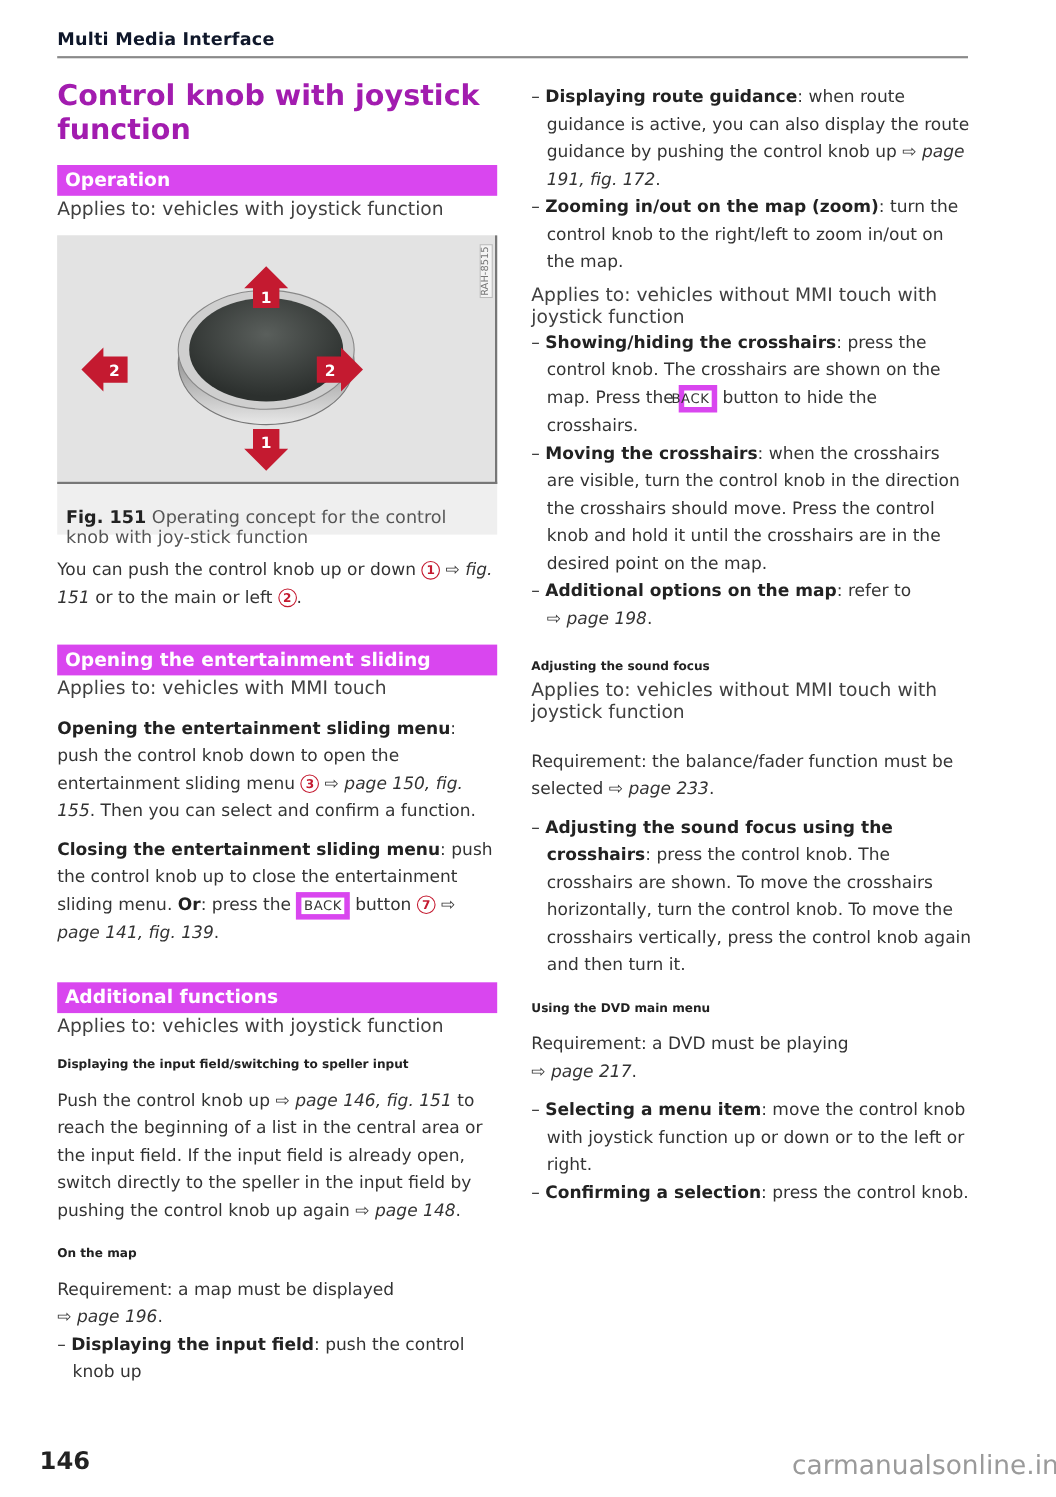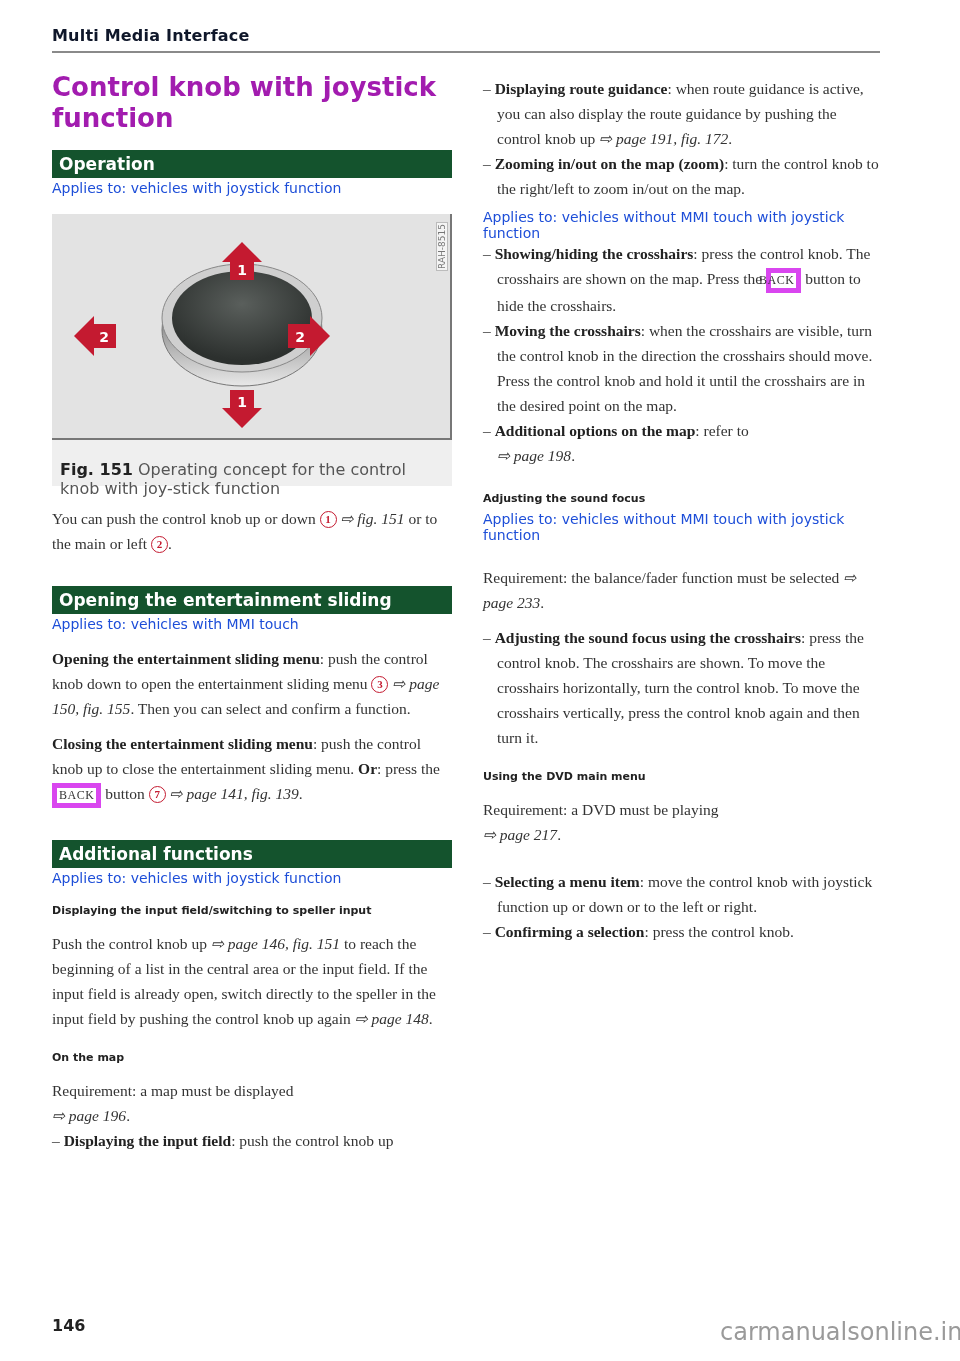--- a/index.html
+++ b/index.html
@@ -8,35 +8,35 @@
   .header { position: absolute; left: 52px; top: 26px; width: 828px; }
   .header-title { font-weight: bold; font-size: 16px; color: #0f172a; letter-spacing: 0.2px; }
   .header-rule { position: absolute; left: 0; top: 25px; width: 828px; height: 2px; background: #8a8a8a; }
 
   .col { position: absolute; top: 0; }
   .col-left { left: 52px; width: 400px; }
   .col-right { left: 483px; width: 400px; }
 
   .page-title { position: absolute; left: 52px; top: 72px; font-size: 26px; font-weight: bold; line-height: 31px; color: #a21caf; width: 400px; }
 
-  .red-bar { background: #14532d; color: #fff; font-weight: bold; font-size: 17px; padding: 2px 7px; height: 24px; line-height: 24px; }
-  .applies { font-size: 14px; color: #1d4ed8; margin-top: 2px; }
-  p, .item { font-size: 15.5px; line-height: 25px; margin: 0; color: #333; font-family: Liberation Serif, serif; }
+  .red-bar { background: #d946ef; color: #fff; font-weight: bold; font-size: 17px; padding: 2px 7px; height: 24px; line-height: 24px; }
+  .applies { font-size: 17px; color: #404040; margin-top: 2px; }
+  p, .item { font-size: 15.5px; line-height: 25px; margin: 0; color: #333; }
   b { color: #222; }
   .ref { font-style: italic; }
   .circ { display: inline-block; width: 15px; height: 15px; border: 1.5px solid #c41a30; border-radius: 50%; color: #c41a30; font-size: 11px; line-height: 15px; text-align: center; font-weight: bold; vertical-align: 1px; }
   .key { display: inline-block; border: 5px solid #d946ef; font-size: 12px; padding: 0 2px; line-height: 15px; letter-spacing: 0.5px; }
   h3 { font-size: 11px; font-weight: bold; margin: 0; color: #222; line-height: 25px; }
   .item { padding-left: 14px; text-indent: -14px; }
 
   .figure { position: absolute; left: 52px; top: 214px; width: 400px; height: 272px; background: #efefef; }
   .fig-box { position: absolute; left: 0; top: 0; width: 398px; height: 224px; background: #e3e3e3; border-right: 2px solid #777; border-bottom: 2px solid #777; }
   .fig-id { position: absolute; right: 2px; top: 8px; writing-mode: vertical-rl; transform: rotate(180deg); font-size: 9px; color: #777; border: 1px solid #bbb; background: #f4f4f4; padding: 1px 0; }
   .fig-caption { position: absolute; left: 8px; top: 246px; width: 380px; font-size: 16px; line-height: 19px; color: #555; }
-  .page-number { position: absolute; left: 52px; top: 1316px; font-size: 16px; font-weight: bold; color: #222; }
+  .page-number { position: absolute; left: 36px; top: 1316px; font-size: 22px; font-weight: bold; color: #222; }
   .watermark { position: absolute; left: 720px; top: 1318px; font-size: 24px; color: #9a9a9a; }
 </style>
 </head>
 <body>
 
 <div class="header">
   <div class="header-title">Multi Media Interface</div>
   <div class="header-rule"></div>
 </div>
 
@@ -168,21 +168,21 @@
   </p>
   <div class="item" style="margin-top:10px;">
     – <b>Adjusting the sound focus using the crosshairs</b><span>: press the control knob. The crosshairs are shown. To move the crosshairs horizontally, turn the control knob. To move the crosshairs vertically, press the control knob again and then turn it.</span>
   </div>
 
   <h3 style="margin-top:14px;">Using the DVD main menu</h3>
   <p style="margin-top:8px;">
     <span>Requirement: a DVD must be playing</span><br>
     <span class="ref">⇨ page 217</span>.
   </p>
-  <div class="item" style="margin-top:22px;">
+  <div class="item" style="margin-top:10px;">
     – <b>Selecting a menu item</b><span>: move the control knob with joystick function up or down or to the left or right.</span>
   </div>
   <div class="item">
     – <b>Confirming a selection</b><span>: press the control knob.</span>
   </div>
 </div>
 
 <div class="page-number">146</div>
 <div class="watermark">carmanualsonline.info</div>
 

